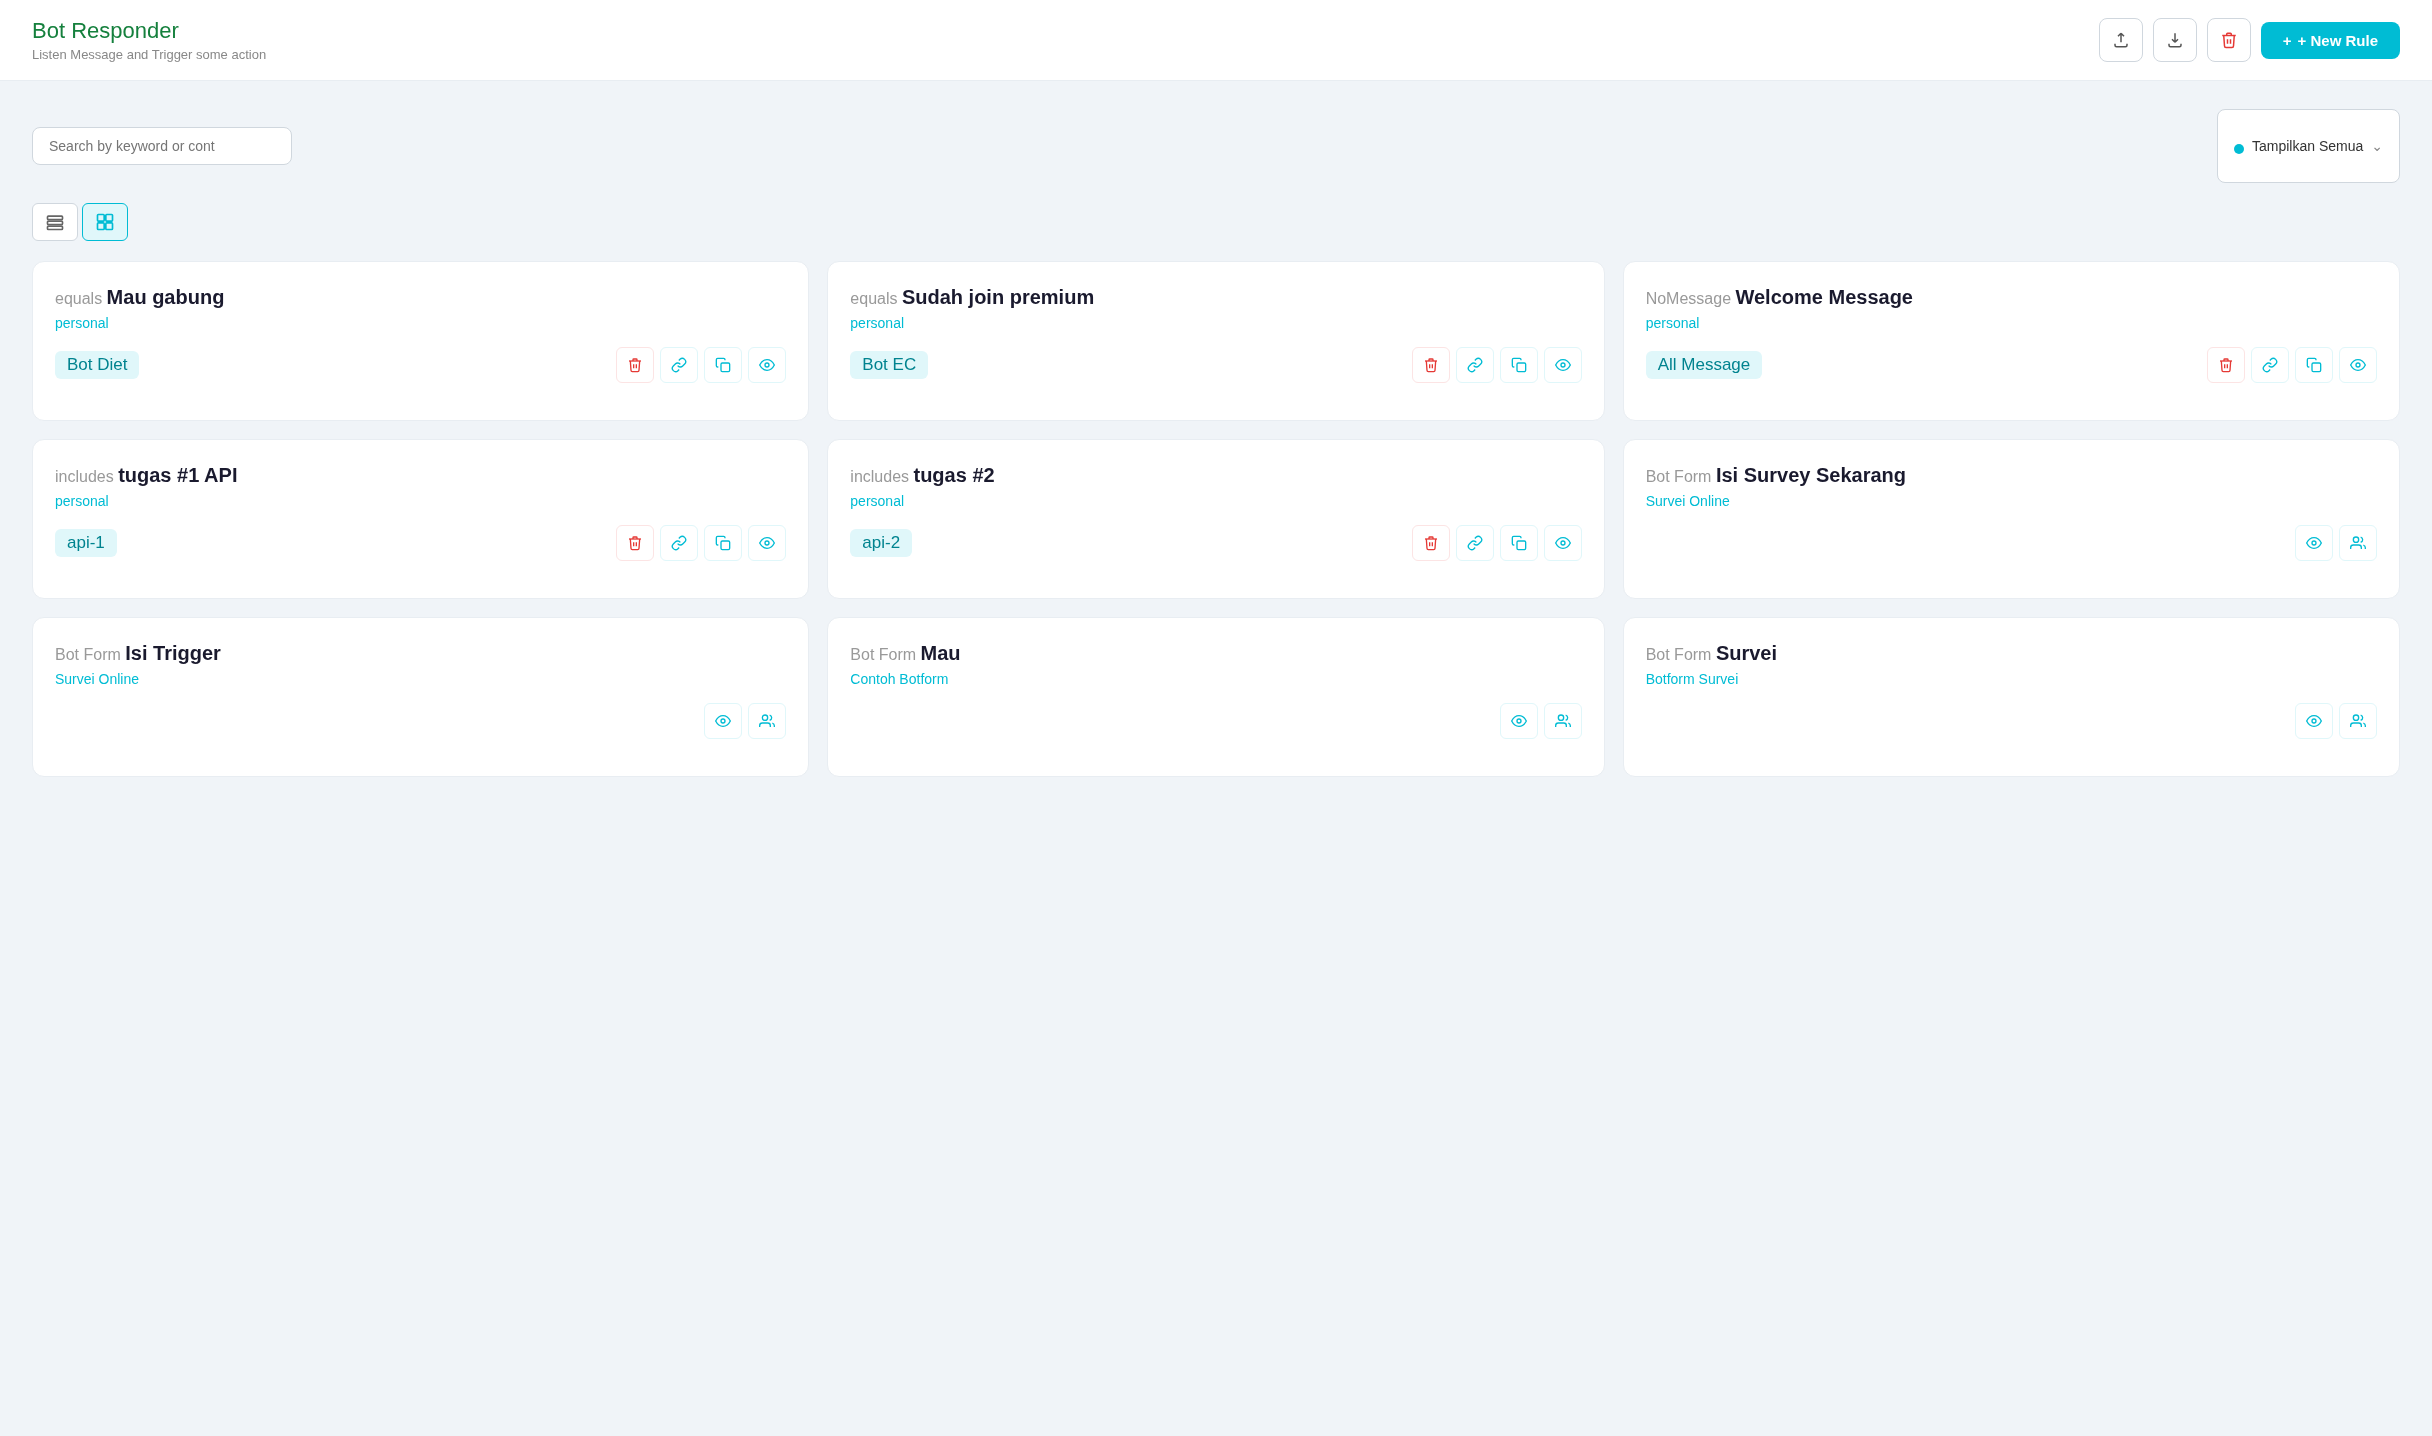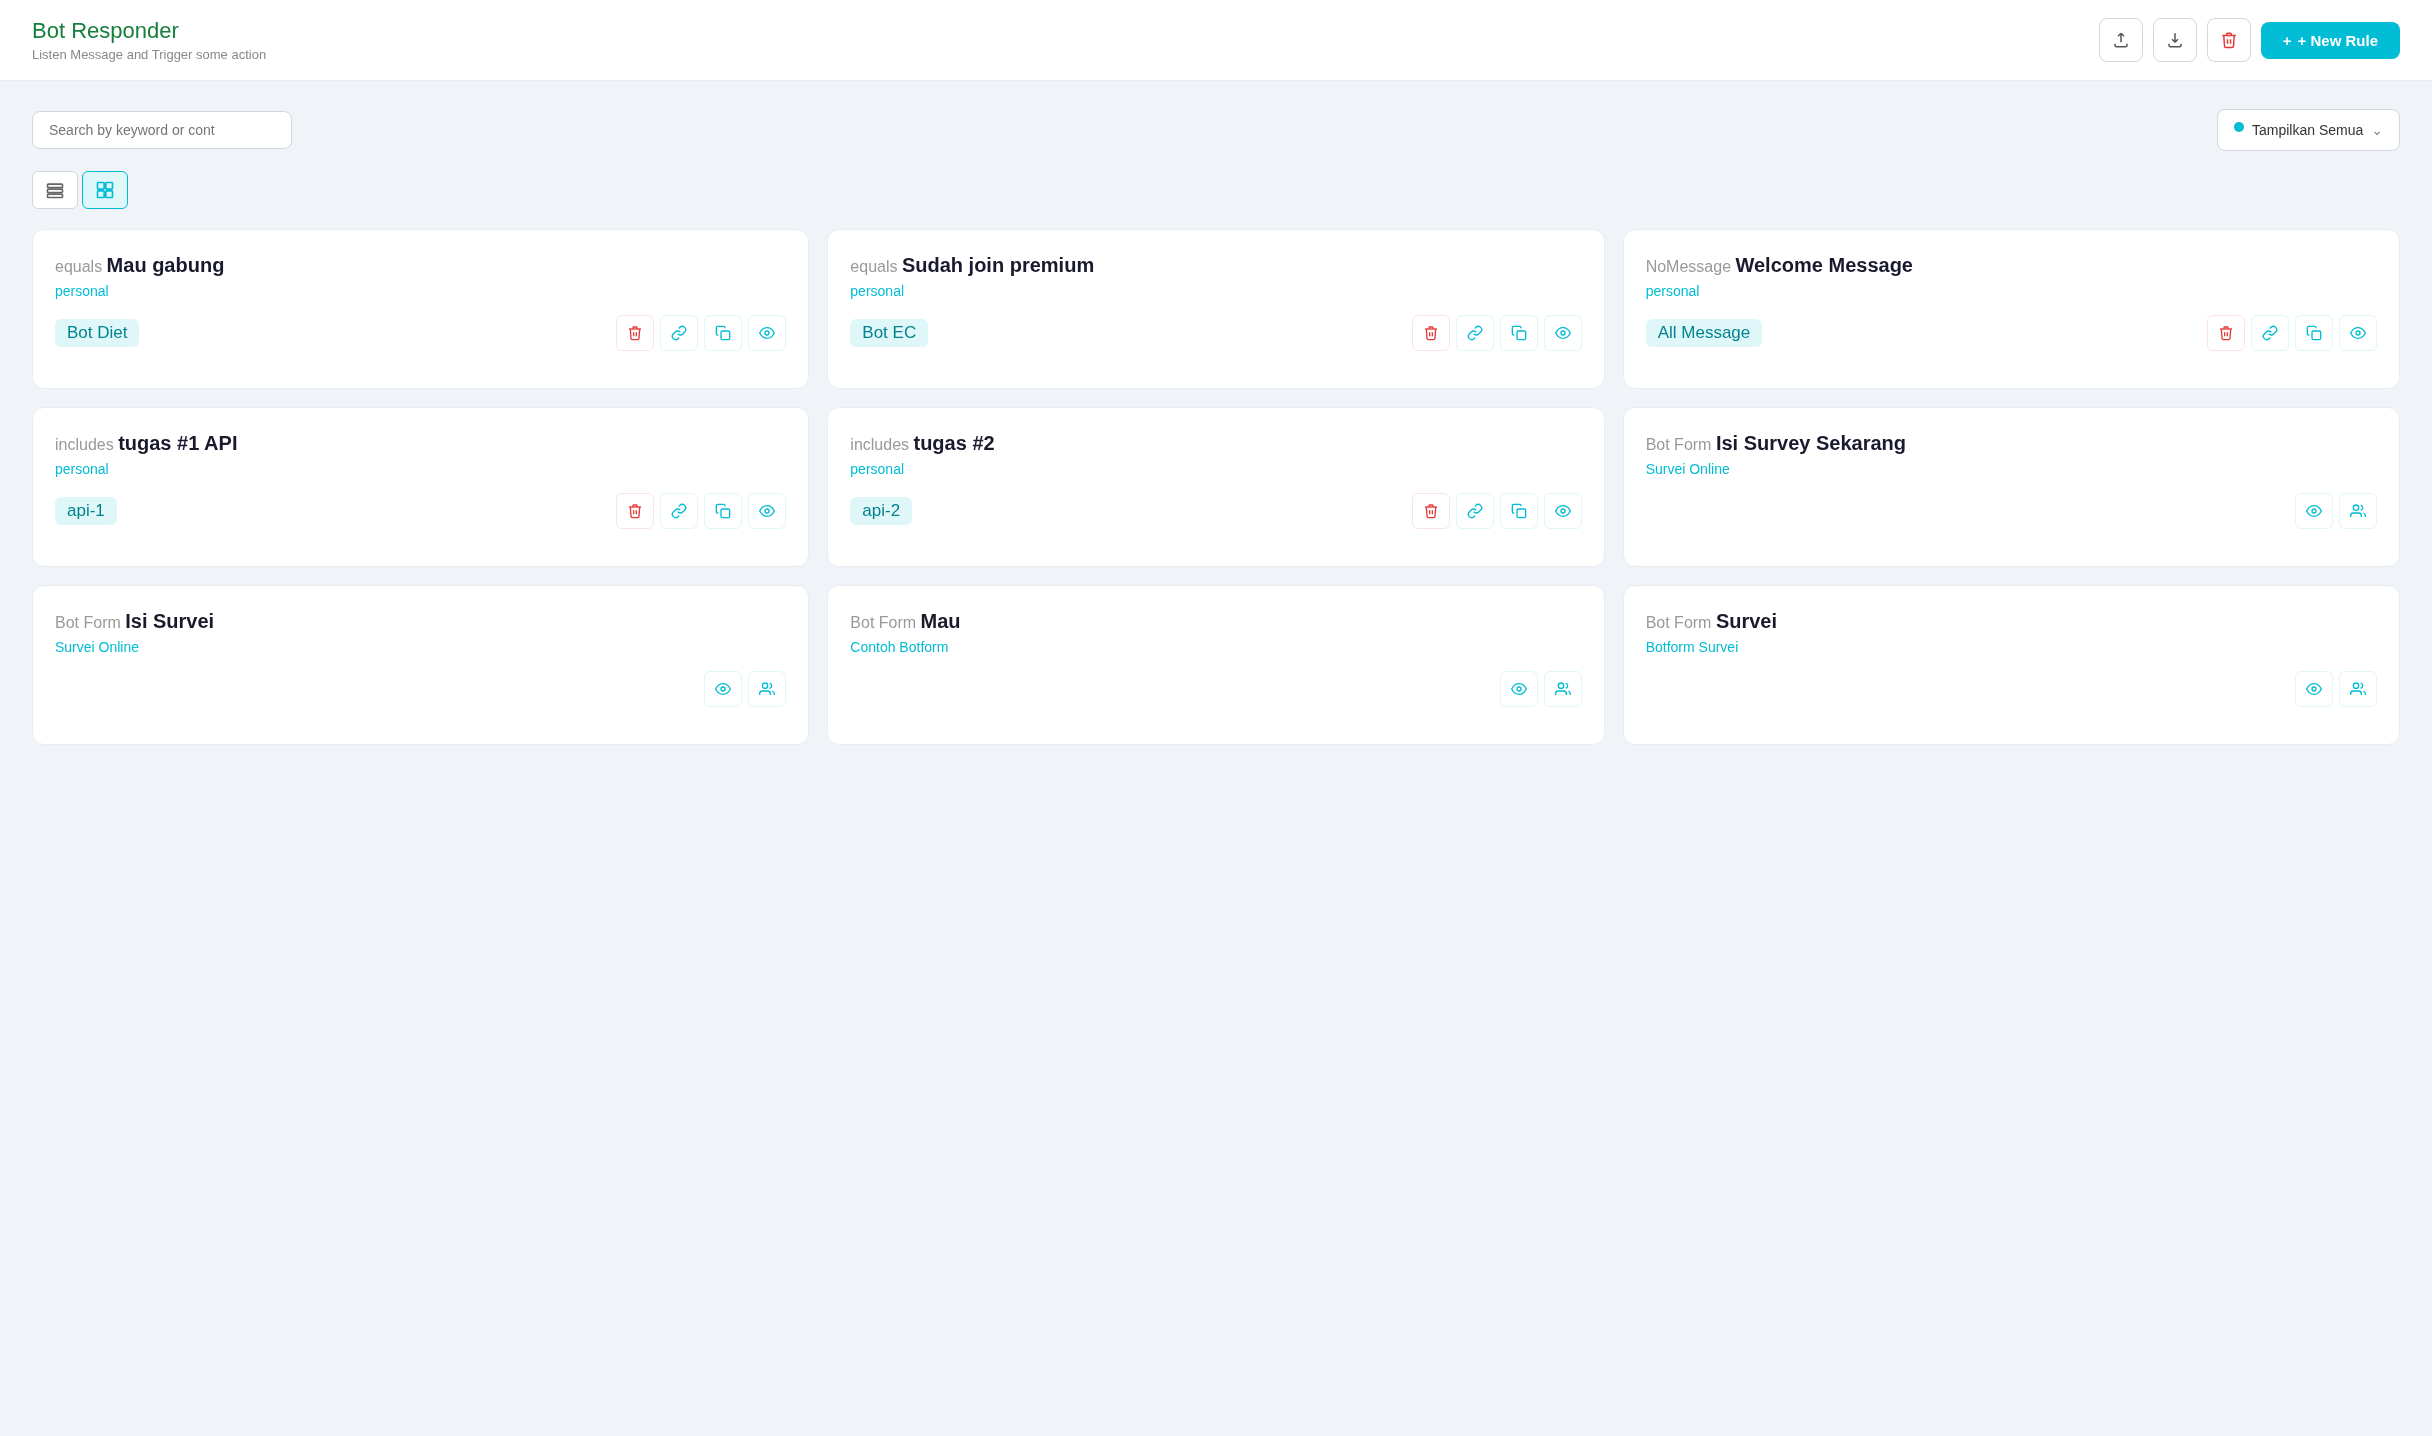--- a/index.html
+++ b/index.html
@@ -72,25 +72,25 @@
       padding: 10px 16px;
       font-size: 14px;
       width: 260px;
       outline: none;
       color: #aaa;
       background: #fff;
     }
     .filter-dropdown {
       border: 1.5px solid #d0d7de;
       border-radius: 8px;
-      padding: 12px 16px;
+      padding: 28px 16px;
       font-size: 14px;
       background: #fff;
       display: flex;
-      align-items: flex-start;
+      align-items: flex-end;
       gap: 8px;
       cursor: pointer;
     }
     .filter-dot {
       width: 10px;
       height: 10px;
       border-radius: 50%;
       background: #00bcd4;
     }
     .filter-text { color: #333; font-size: 14px; }
@@ -490,21 +490,21 @@
                 <path d="M23 21v-2a4 4 0 00-3-3.87"></path>
                 <path d="M16 3.13a4 4 0 010 7.75"></path>
               </svg>
     </button>
 
       </div>
     </div>
   </div>
       <div class="card">
     <div class="card-heading">
-      <span class="card-type">Bot Form&nbsp;</span><span class="card-title">Isi Survei</span>
+      <span class="card-type">Bot Form&nbsp;</span><span class="card-title">Isi Trigger</span>
     </div>
     <div class="card-link">Survei Online</div>
     <div class="card-footer">
       <span></span>
       <div class="card-actions">
 
     <button class="action-btn teal" title="view">
       <svg width="16" height="16" viewBox="0 0 24 24" fill="none" stroke="#00bcd4" stroke-width="2">
                 <path d="M1 12s4-8 11-8 11 8 11 8-4 8-11 8-11-8-11-8z"></path>
                 <circle cx="12" cy="12" r="3"></circle>

